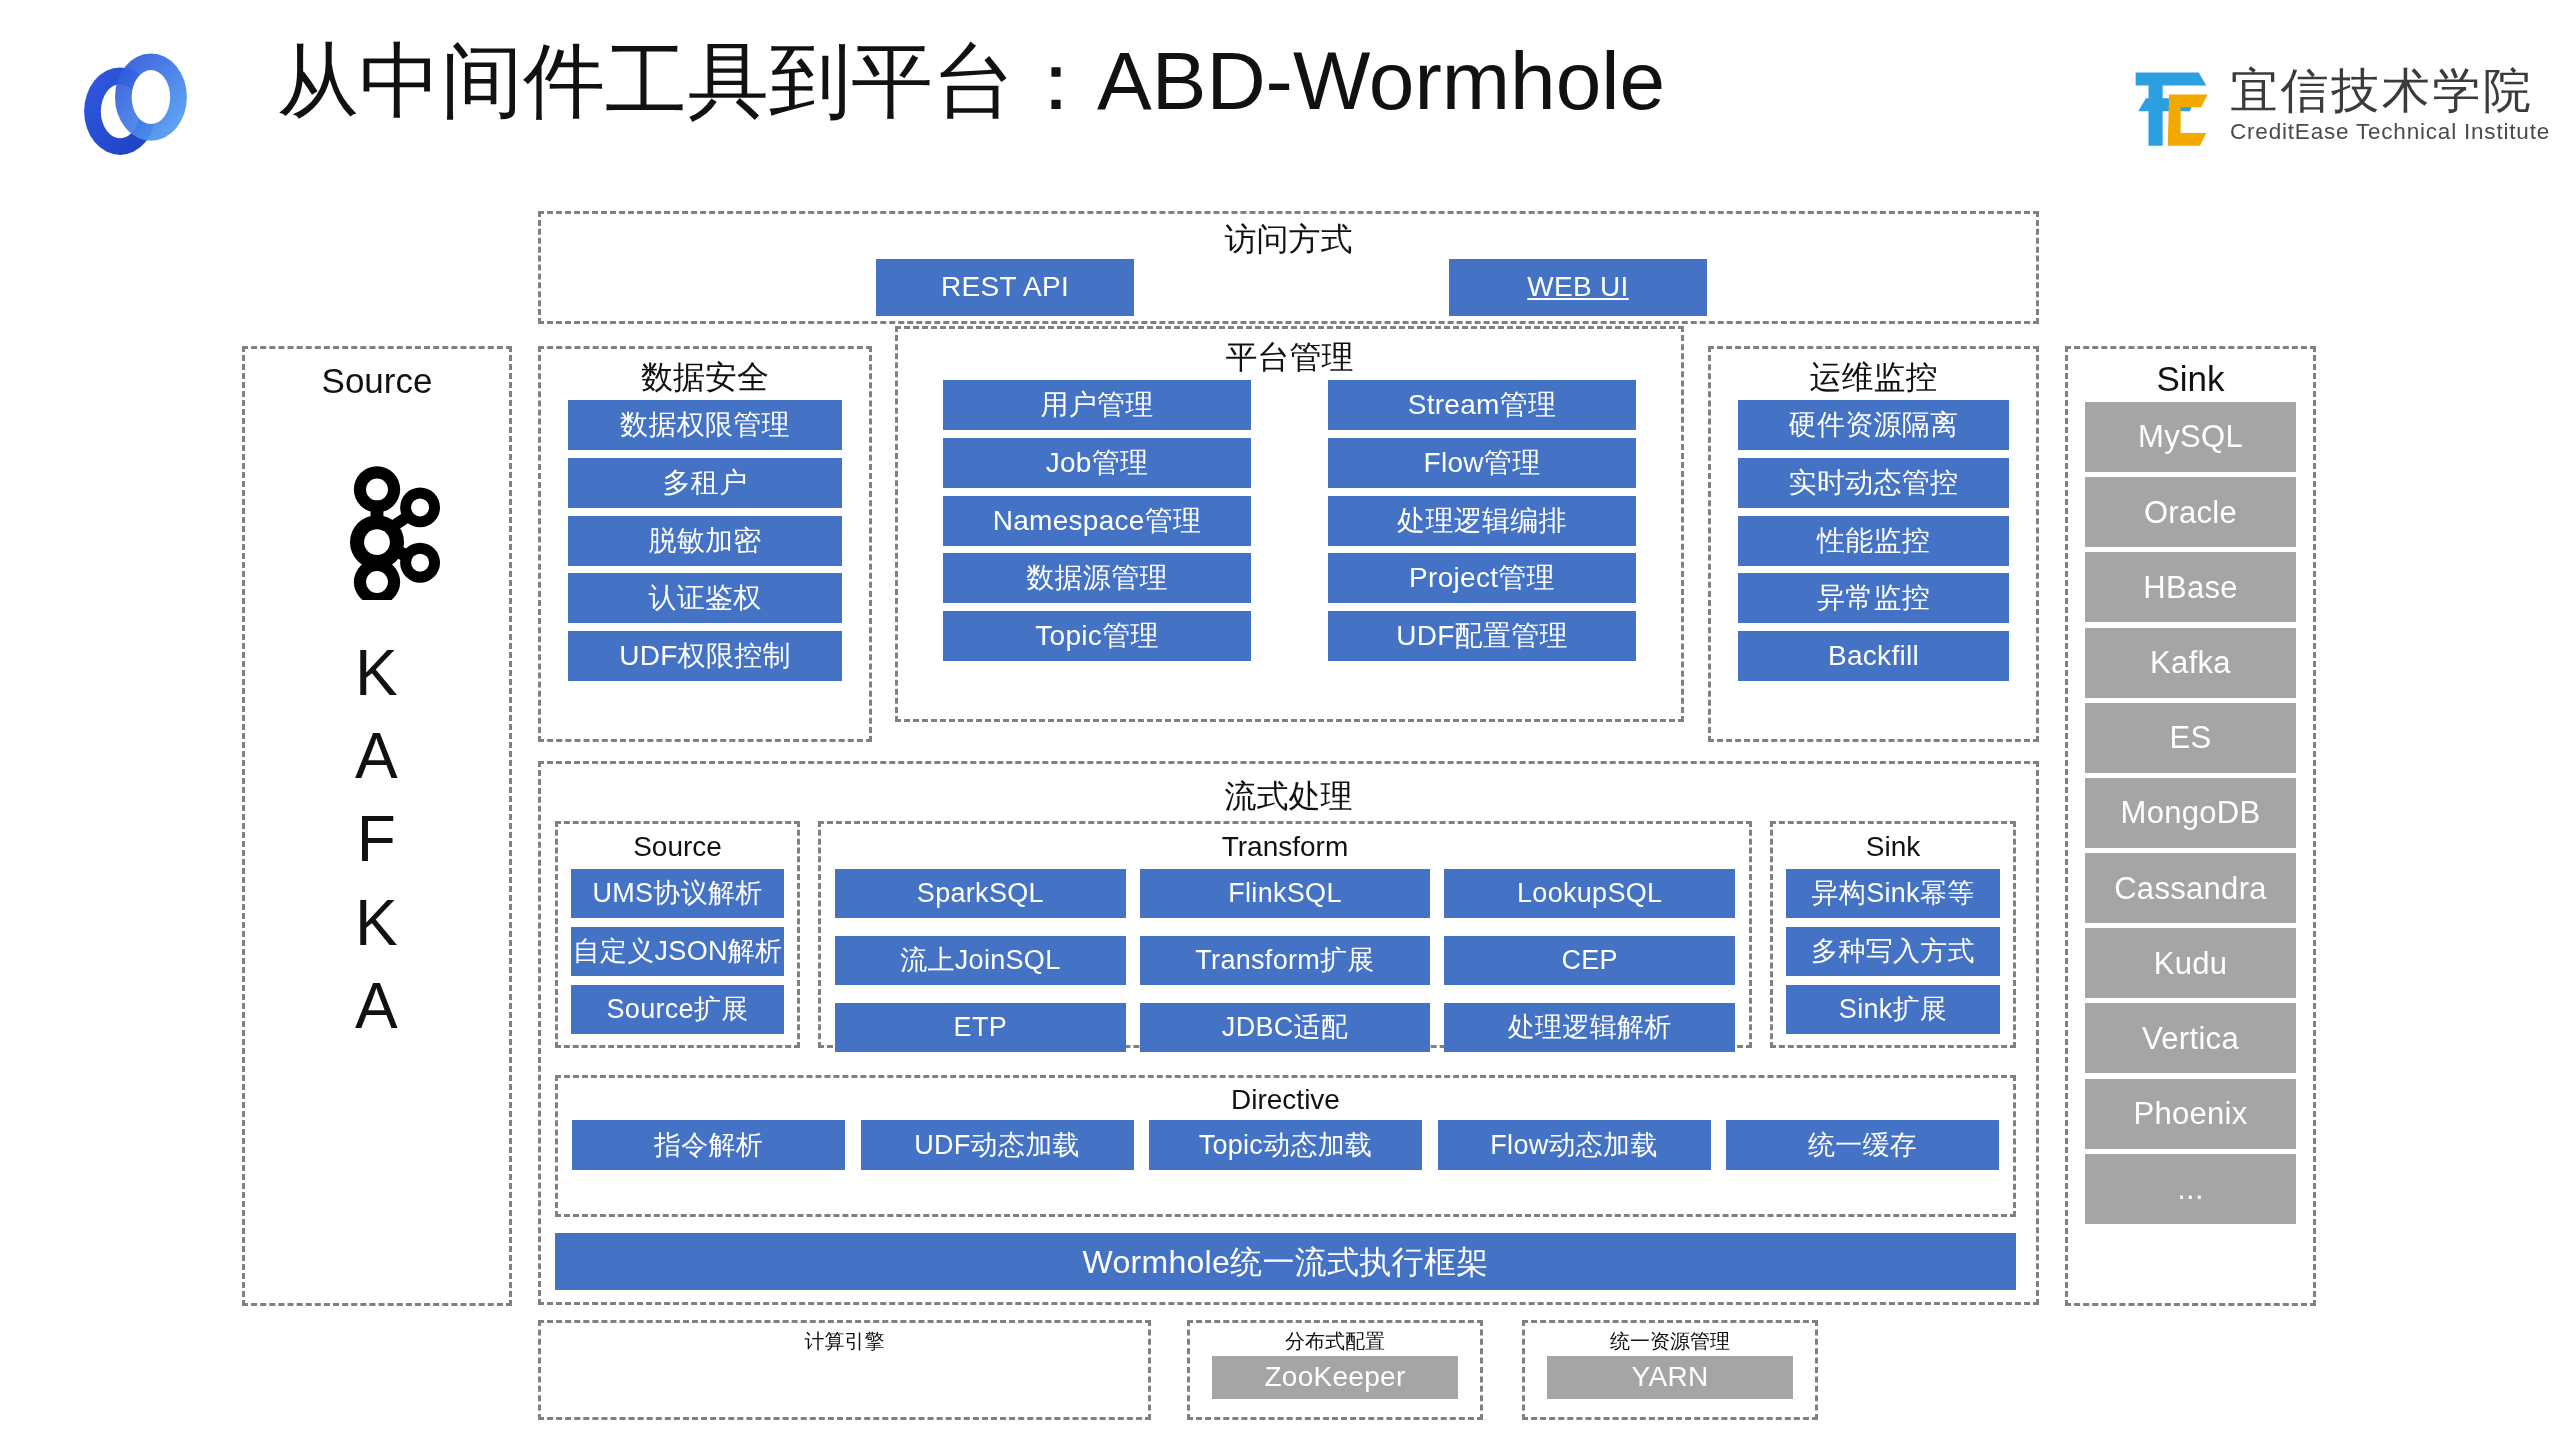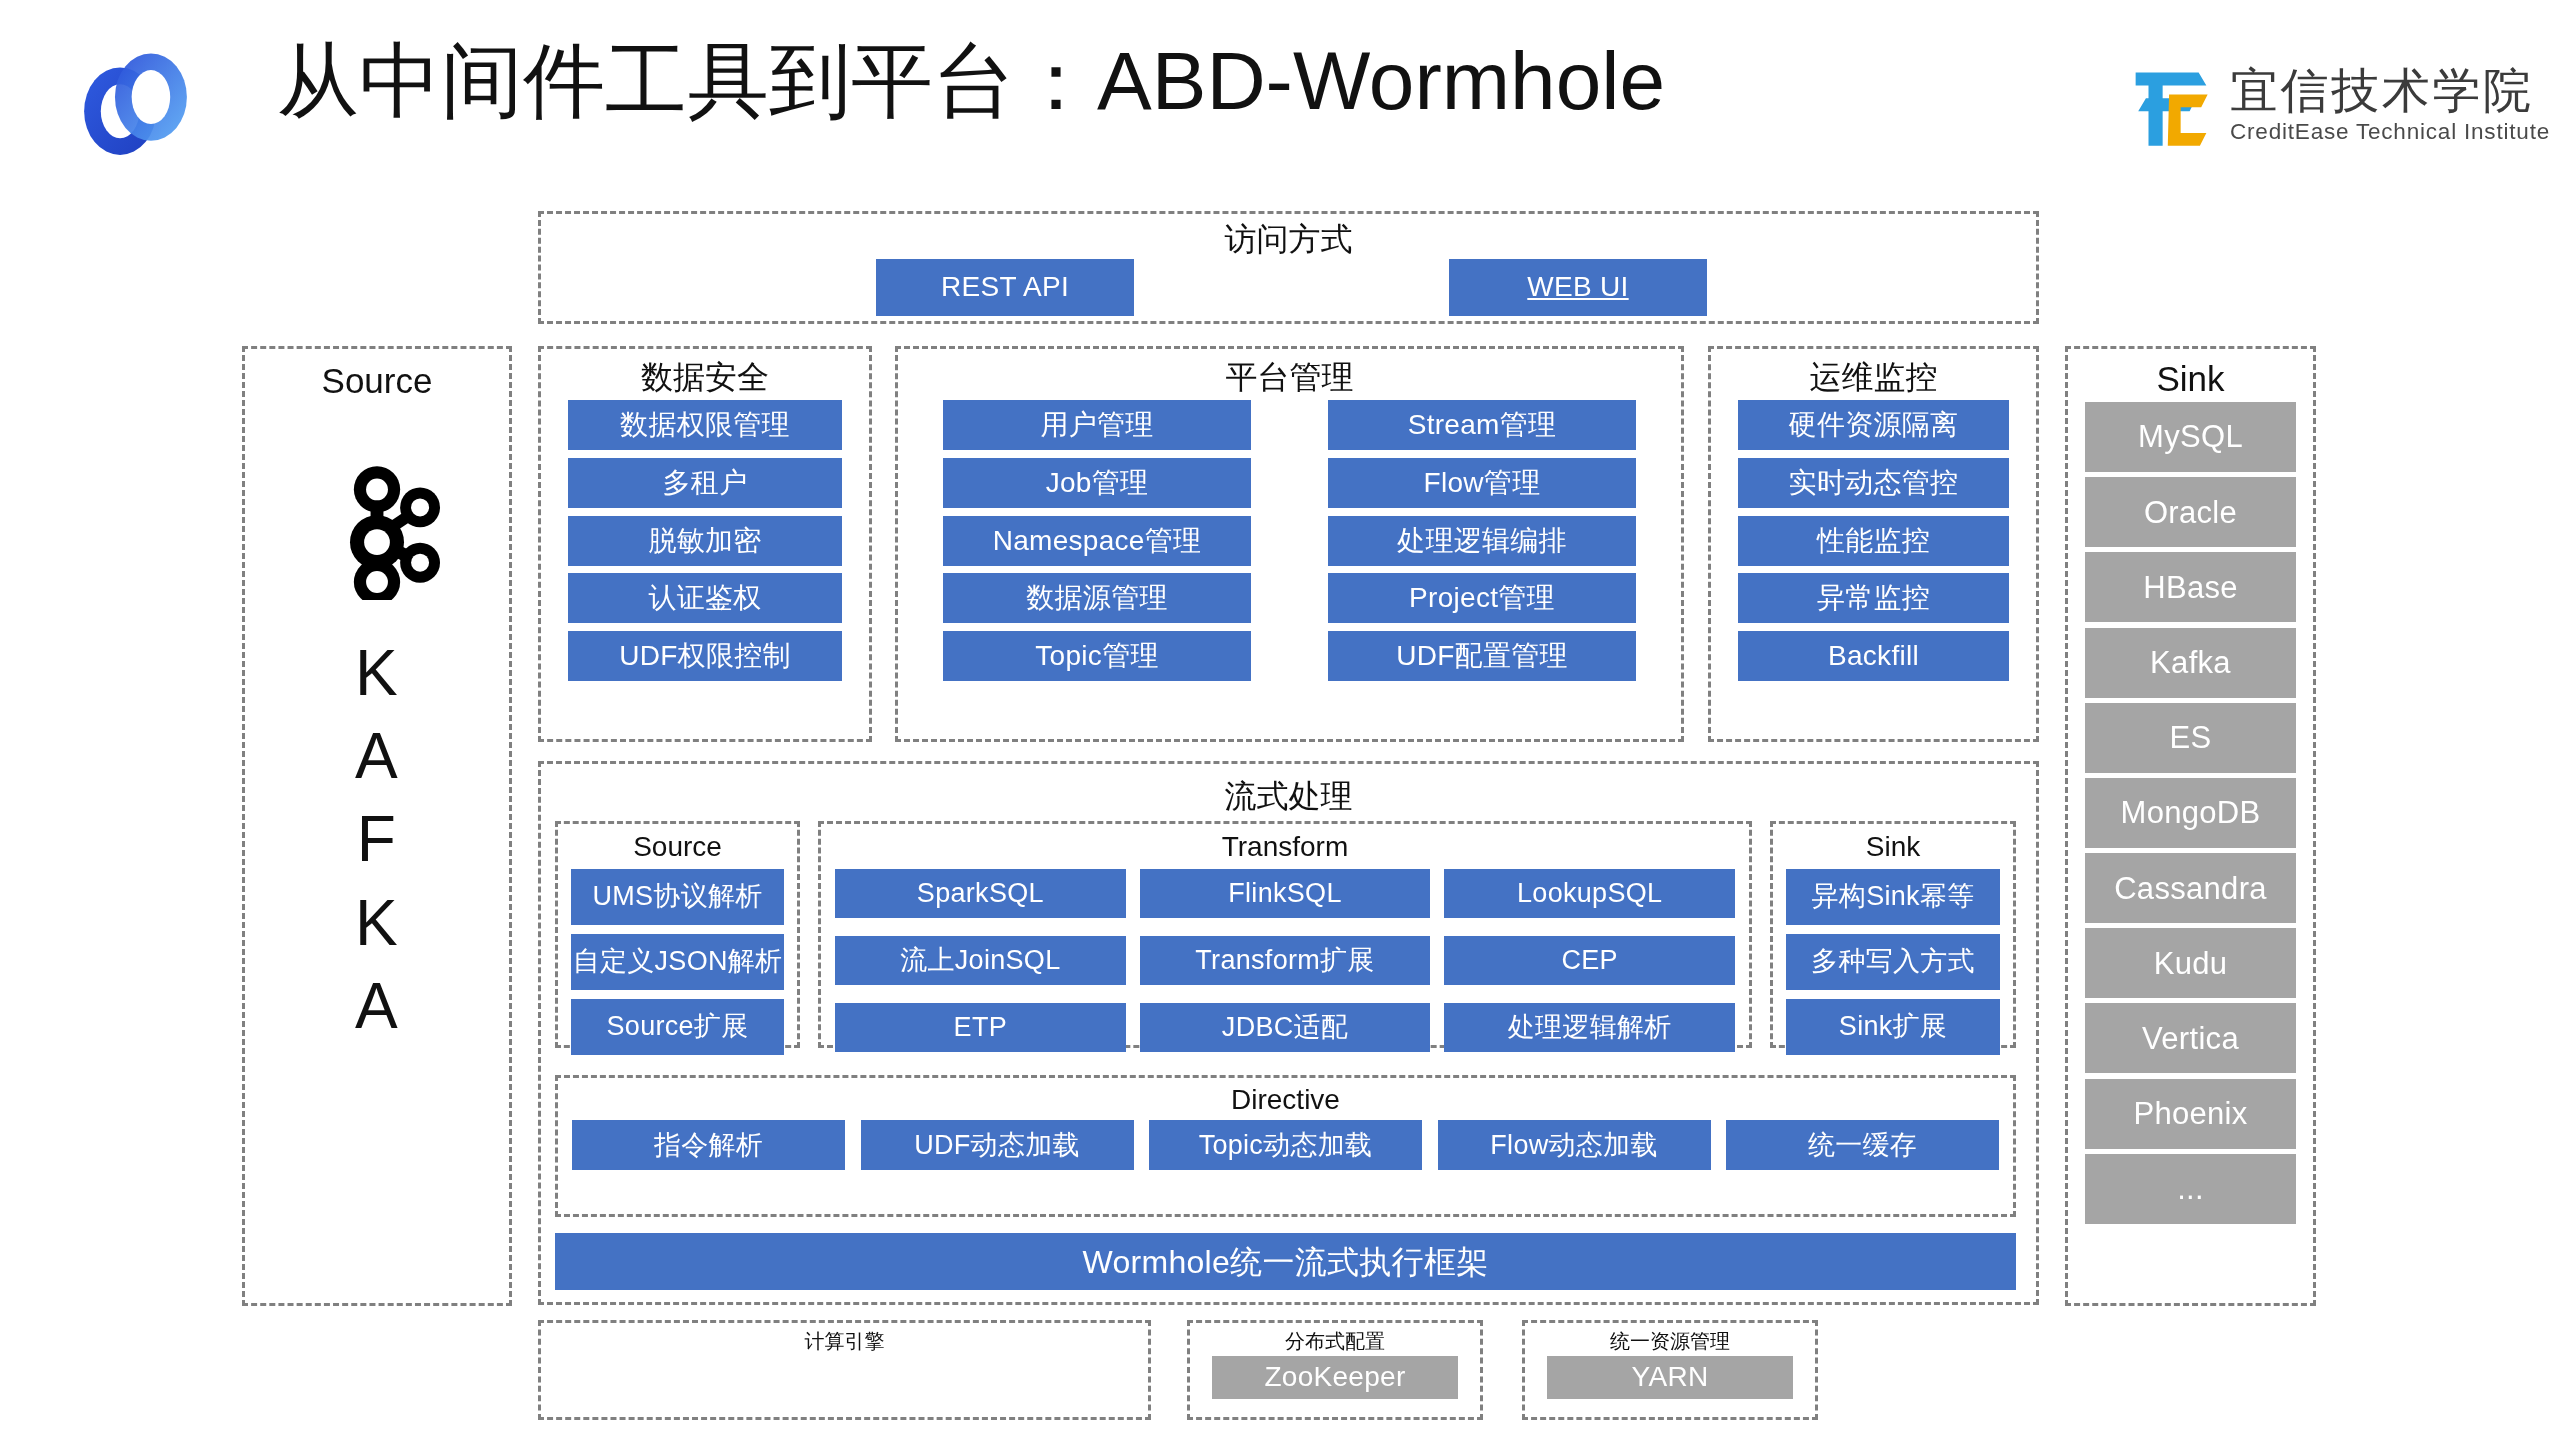--- a/index.html
+++ b/index.html
@@ -58,21 +58,21 @@
   .kafka-word{position:absolute;left:0;right:0;top:283px;text-align:center;}
   .kafka-word span{display:block;font-size:64px;line-height:1.30;letter-spacing:1.3px;color:#111;}
 
   
   #security-panel{left:538px;top:346px;width:334px;height:396px;}
   #security-panel .panel-title{margin-top:11.6px;}
   .vstack{display:flex;flex-direction:column;gap:7.7px;padding:7.7px 27px 0 27px;}
   .vstack .chip{height:50px;}
 
   
-  #platform-panel{left:895px;top:346px;width:789px;height:396px;}
+  #platform-panel{left:895px;top:326px;width:789px;height:396px;}
   #platform-panel .panel-title{margin-top:11.6px;}
   .two-col{display:flex;gap:77px;padding:7.7px 45px 0 45px;}
   .two-col .col{flex:1;display:flex;flex-direction:column;gap:7.7px;}
   .two-col .chip{height:50px;}
 
   
   #ops-panel{left:1708px;top:346px;width:331px;height:396px;}
   #ops-panel .panel-title{margin-top:11.6px;}
 
   
@@ -87,21 +87,21 @@
   .stream-row{position:relative;margin-top:9px;height:232px;}
   .sub-panel{
     position:absolute;box-sizing:border-box;
     border:3.2px dashed #808080;background:#fff;
   }
   .sub-title{text-align:center;font-size:28px;line-height:1;margin-top:9px;color:#111;white-space:nowrap;}
   #st-source{left:14px;top:0;width:245px;height:227px;}
   #st-transform{left:277px;top:0;width:934px;height:227px;}
   #st-sink{left:1229px;top:0;width:246px;height:227px;}
   #st-source .vstack,#st-sink .vstack{gap:9px;padding:7.7px 13px 0 13px;}
-  #st-source .vstack .chip,#st-sink .vstack .chip{height:56px;font-size:27px;}
+  #st-source .vstack .chip,#st-sink .vstack .chip{height:49px;font-size:27px;}
   .tgrid{display:grid;grid-template-columns:repeat(3,1fr);gap:18px 14px;padding:7.7px 14px 0 14px;}
   .tgrid .chip{height:49px;font-size:27px;}
 
   #directive-panel{position:absolute;left:14px;top:254px;width:1461px;height:142px;
                    box-sizing:border-box;border:3.2px dashed #808080;background:#fff;}
   #directive-panel .sub-title{margin-top:7.7px;}
   .drow{display:flex;gap:15.5px;padding:6.4px 14px 0 14px;}
   .drow .chip{flex:1;height:50px;font-size:27px;}
 
   #wormhole-bar{position:absolute;left:14px;top:412px;width:1461px;height:57px;font-size:32px;}

